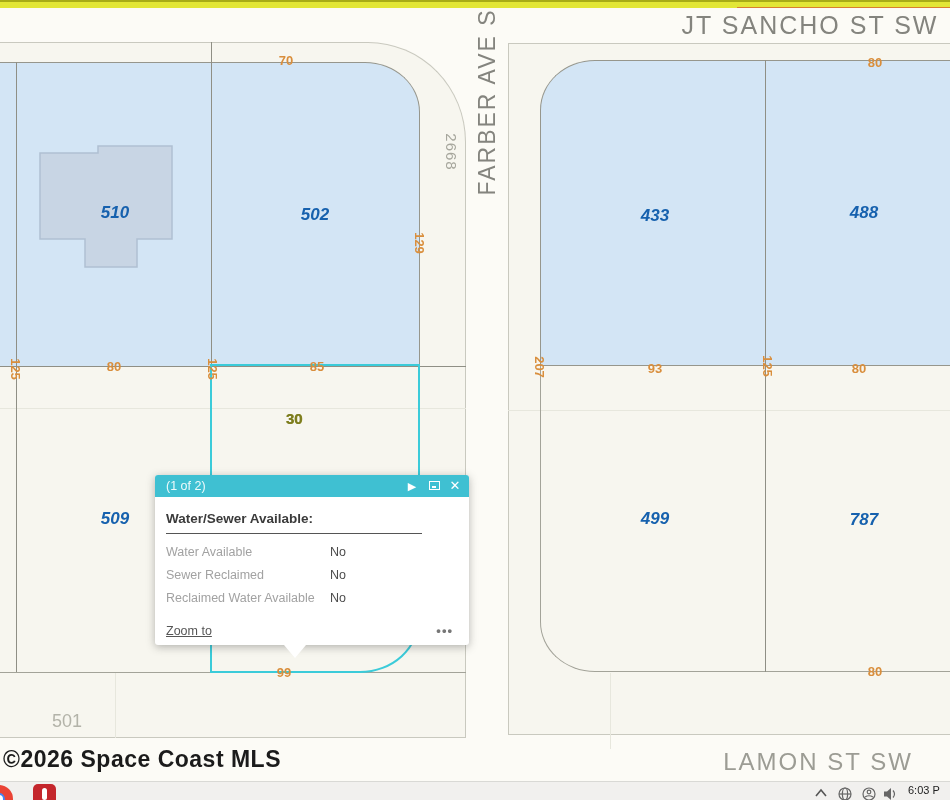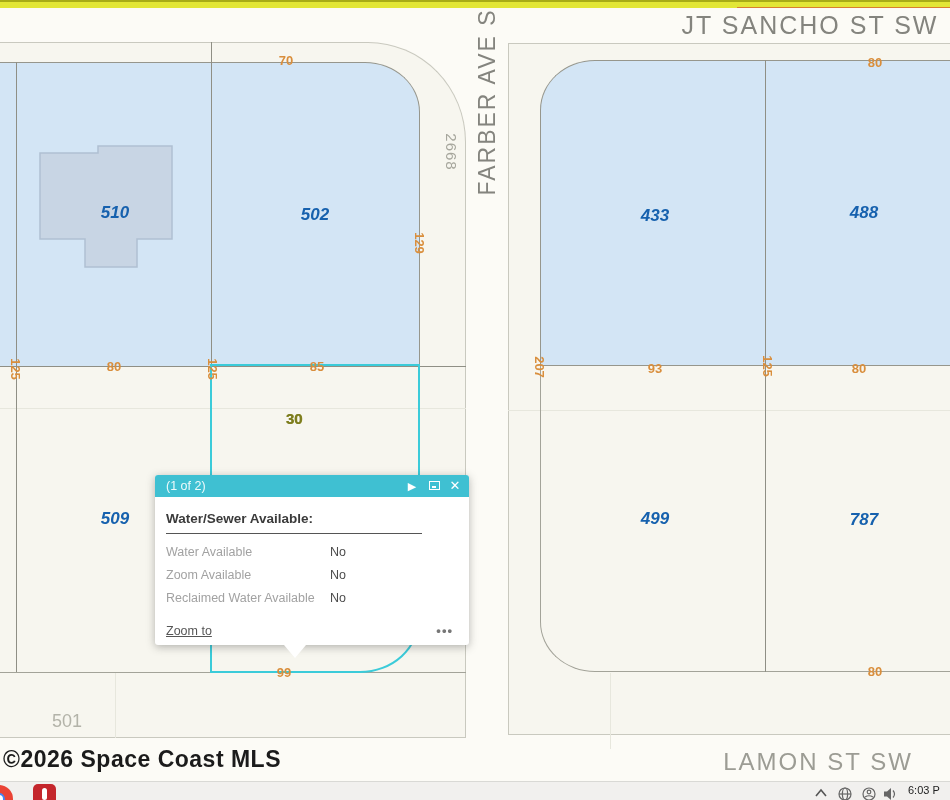--- a/index.html
+++ b/index.html
@@ -139,21 +139,21 @@
             <span id="dock-icon-box">
               <i></i>
             </span>
           </span>
         <span class="hicon" style="right:5px;font-size:13px;">✕</span>
       </div>
       <div id="popup-title">Water/Sewer Available:</div>
       <div id="popup-hr"></div>
       <div class="prow" style="top:70px;">Water Available</div>
       <div class="pval" style="top:70px;">No</div>
-      <div class="prow" style="top:93px;">Zoom Available</div>
+      <div class="prow" style="top:93px;">Sewer Reclaimed</div>
       <div class="pval" style="top:93px;">No</div>
       <div class="prow" style="top:116px;">Reclaimed Water Available</div>
       <div class="pval" style="top:116px;">No</div>
       <div id="zoomto">Zoom to</div>
       <div id="more">•••</div>
       <div id="pointer"></div>
     </div>
   </div>
 
   <div class="abs" id="watermark">©2026 Space Coast MLS</div>

